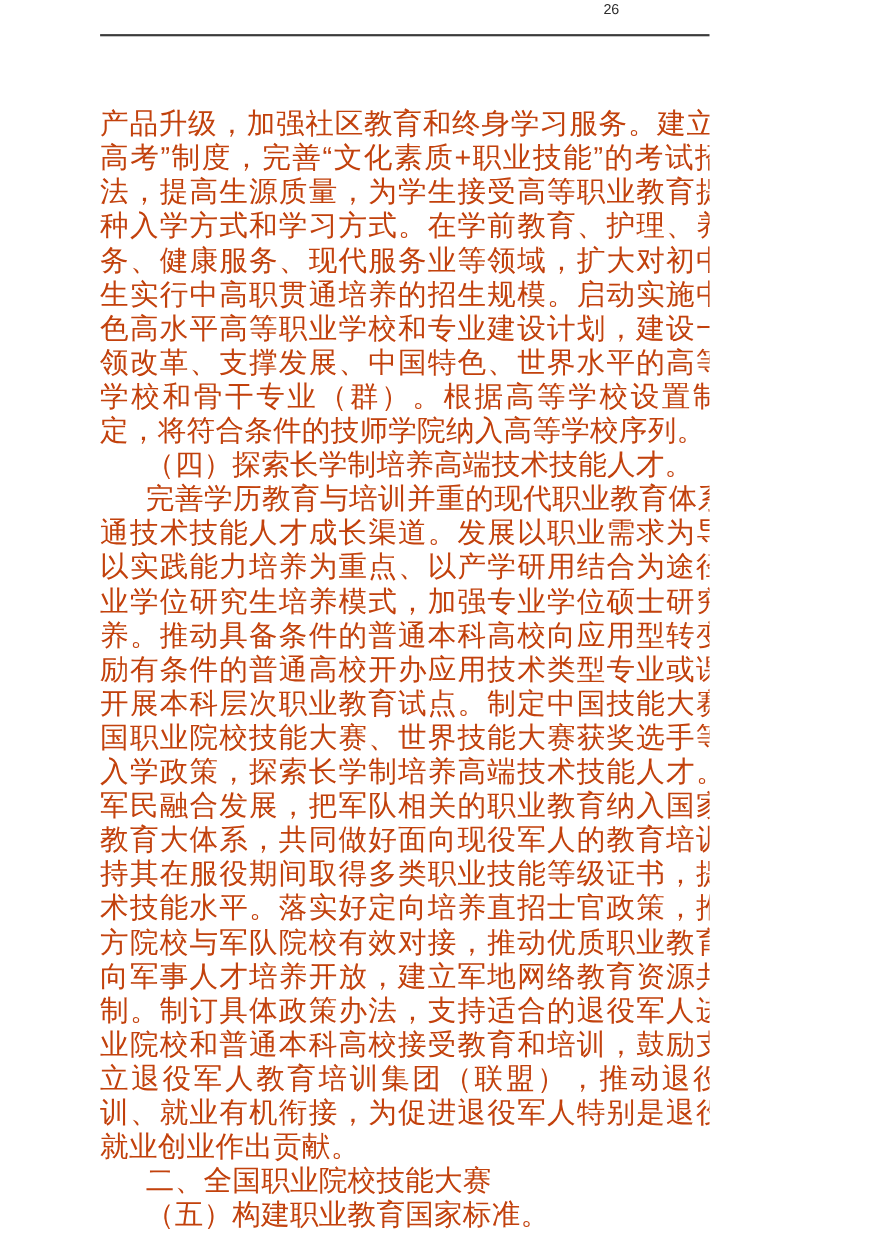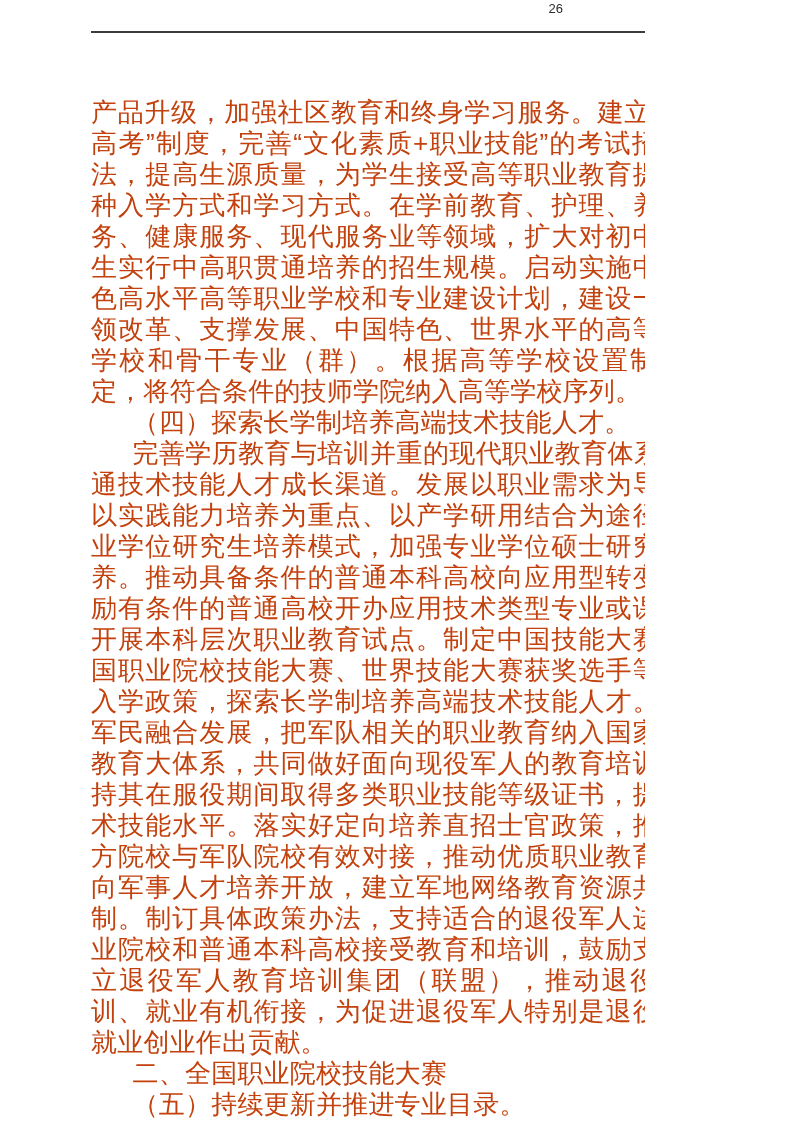--- a/index.html
+++ b/index.html
@@ -59,16 +59,16 @@
 
   <div class="page-number">26</div>
 
   <div class="header-rule"></div>
 
   <div class="content">
     <p class="para">产品升级，加强社区教育和终身学习服务。建立“职教高考”制度，完善“文化素质+职业技能”的考试招生办法，提高生源质量，为学生接受高等职业教育提供多种入学方式和学习方式。在学前教育、护理、养老服务、健康服务、现代服务业等领域，扩大对初中毕业生实行中高职贯通培养的招生规模。启动实施中国特色高水平高等职业学校和专业建设计划，建设一批引领改革、支撑发展、中国特色、世界水平的高等职业学校和骨干专业（群）。根据高等学校设置制度规定，将符合条件的技师学院纳入高等学校序列。</p>
     <p class="para indent">（四）探索长学制培养高端技术技能人才。</p>
     <p class="para indent">完善学历教育与培训并重的现代职业教育体系，畅通技术技能人才成长渠道。发展以职业需求为导向、以实践能力培养为重点、以产学研用结合为途径的专业学位研究生培养模式，加强专业学位硕士研究生培养。推动具备条件的普通本科高校向应用型转变，鼓励有条件的普通高校开办应用技术类型专业或课程。开展本科层次职业教育试点。制定中国技能大赛、全国职业院校技能大赛、世界技能大赛获奖选手等免试入学政策，探索长学制培养高端技术技能人才。服务军民融合发展，把军队相关的职业教育纳入国家职业教育大体系，共同做好面向现役军人的教育培训，支持其在服役期间取得多类职业技能等级证书，提升技术技能水平。落实好定向培养直招士官政策，推动地方院校与军队院校有效对接，推动优质职业教育资源向军事人才培养开放，建立军地网络教育资源共享机制。制订具体政策办法，支持适合的退役军人进入职业院校和普通本科高校接受教育和培训，鼓励支持设立退役军人教育培训集团（联盟），推动退役、培训、就业有机衔接，为促进退役军人特别是退役士兵就业创业作出贡献。</p>
     <p class="para indent">二、全国职业院校技能大赛</p>
-    <p class="para indent">（五）持续更新并推进专业目录。</p>
+    <p class="para indent">（五）构建职业教育国家标准。</p>
   </div>
 
 </div>
 
 </body></html>

